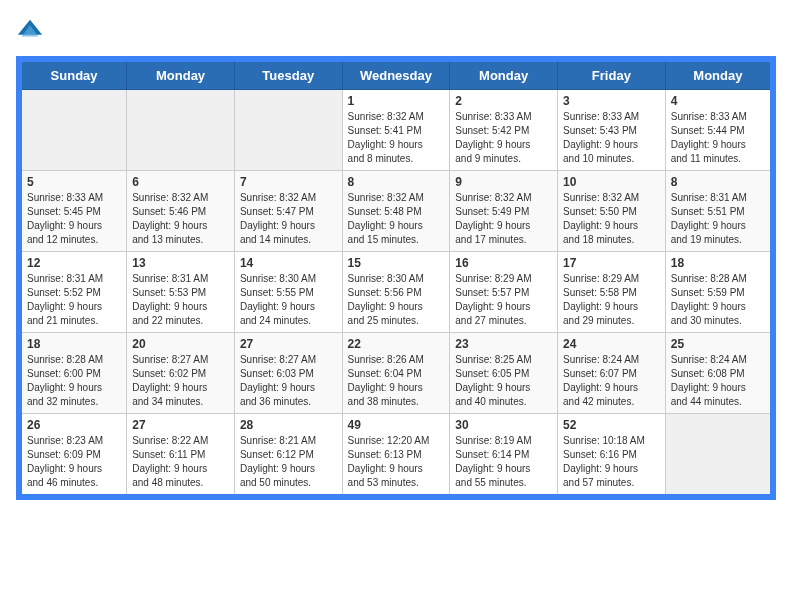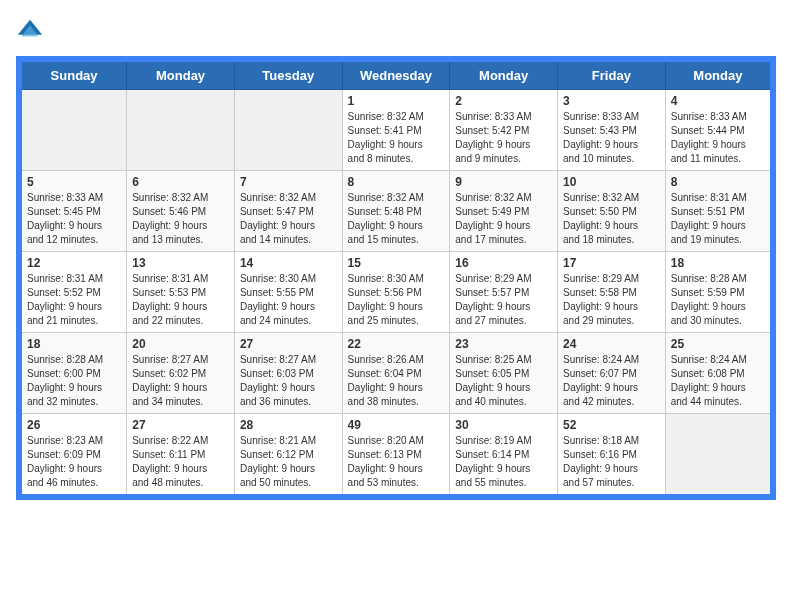--- a/index.html
+++ b/index.html
@@ -324,35 +324,35 @@
         </td>
         <td>
           <span class="day-number">28</span>
           <div class="day-info" style="white-space: pre-line;">Sunrise: 8:21 AM
 Sunset: 6:12 PM
 Daylight: 9 hours
 and 50 minutes.</div>
         </td>
         <td>
           <span class="day-number">49</span>
-          <div class="day-info" style="white-space: pre-line;">Sunrise: 8:20 AM
+          <div class="day-info" style="white-space: pre-line;">Sunrise: 12:20 AM
 Sunset: 6:13 PM
 Daylight: 9 hours
 and 53 minutes.</div>
         </td>
         <td>
           <span class="day-number">30</span>
           <div class="day-info" style="white-space: pre-line;">Sunrise: 8:19 AM
 Sunset: 6:14 PM
 Daylight: 9 hours
 and 55 minutes.</div>
         </td>
         <td>
           <span class="day-number">52</span>
-          <div class="day-info" style="white-space: pre-line;">Sunrise: 8:18 AM
+          <div class="day-info" style="white-space: pre-line;">Sunrise: 10:18 AM
 Sunset: 6:16 PM
 Daylight: 9 hours
 and 57 minutes.</div>
         </td>
         <td class="empty-cell"></td>
       </tr>
     </tbody>
 </table>
 
 </body></html>

